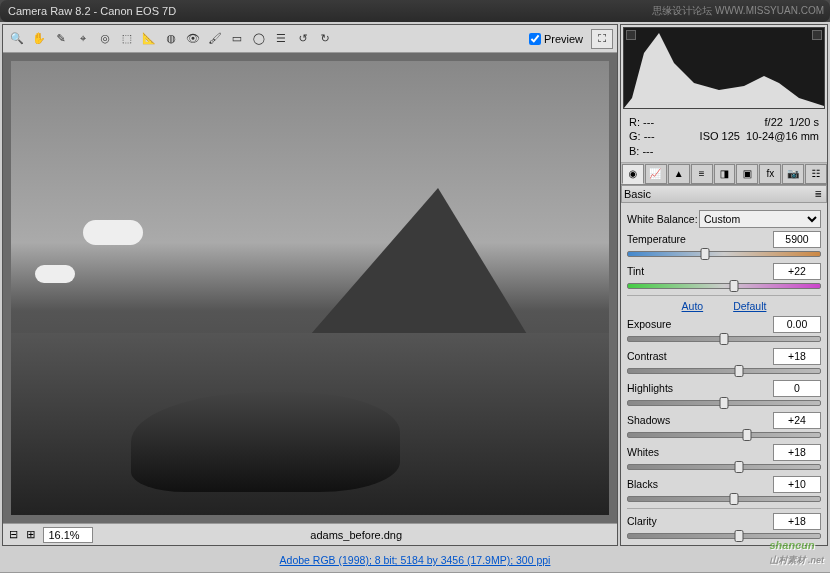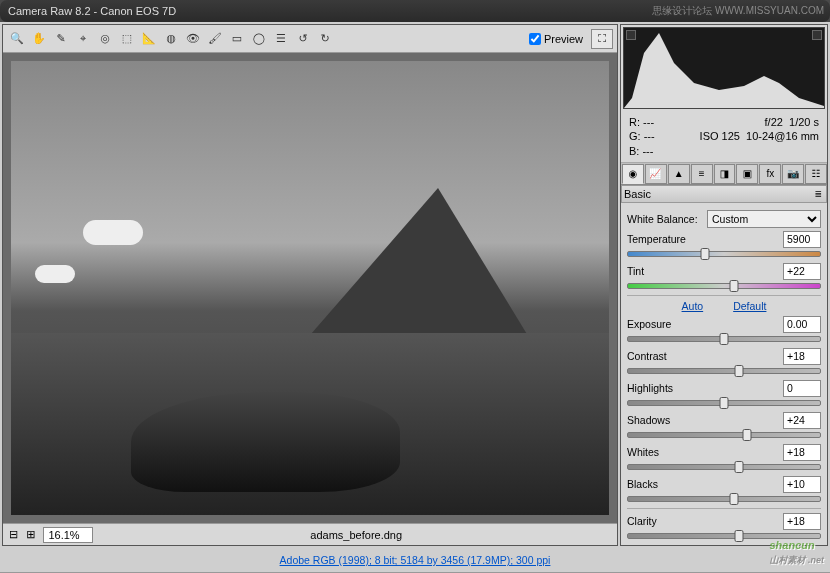--- a/index.html
+++ b/index.html
@@ -30,24 +30,24 @@
 .histo-curve { position: absolute; bottom: 0; left: 0; right: 0; height: 100%; }
 .histo-warn { position: absolute; width: 10px; height: 10px; background: #333; border: 1px solid #666; }
 .info-box { background: #d8d8d8; padding: 4px 8px; display: flex; justify-content: space-between; font-size: 10px; border-bottom: 1px solid #aaa; }
 .info-col { line-height: 1.3; }
 .tab-strip { display: flex; background: #c0c0c0; border-bottom: 1px solid #888; height: 22px; }
 .tab { width: 22px; height: 20px; border: 1px solid #888; margin: 1px 0 0 1px; background: #d0d0d0; display: flex; align-items: center; justify-content: center; cursor: pointer; font-size: 10px; }
 .tab.active { background: #e8e8e8; border-bottom-color: #e8e8e8; }
 .panel-header { background: linear-gradient(#e0e0e0, #c8c8c8); border: 1px solid #999; text-align: left; padding: 2px; font-size: 10px; position: relative; }
 .panel-menu { position: absolute; right: 4px; top: 3px; font-size: 9px; cursor: pointer; }
 .controls { padding: 4px 6px; overflow-y: auto; flex: 1; }
-.row { display: flex; align-items: center; margin: 3px 0; gap: 8px; }
+.row { display: flex; align-items: center; margin: 3px 0; gap: 0; }
 .row-label { width: 72px; font-size: 10.5px; }
 .row select { flex: 1; font-size: 10.5px; border: 1px solid #888; height: 18px; }
-.row-val { width: 38px; border: 1px solid #888; background: #fff; font-size: 10.5px; text-align: left; padding: 1px 3px; height: 17px; }
+.row-val { width: 48px; border: 1px solid #888; background: #fff; font-size: 10.5px; text-align: center; padding: 1px 3px; height: 17px; }
 .slider-row { margin: 2px 0 6px 0; }
 .slider-track { height: 6px; background: linear-gradient(90deg, #888, #bbb); border: 1px solid #777; border-radius: 2px; position: relative; margin: 2px 0; }
 .slider-track.temp { background: linear-gradient(90deg, #48c, #ccc, #c84); }
 .slider-track.tint { background: linear-gradient(90deg, #4c4, #ccc, #c4c); }
 .slider-thumb { position: absolute; width: 9px; height: 12px; background: #e8e8e8; border: 1px solid #555; border-radius: 2px; top: -4px; transform: translateX(-50%); cursor: pointer; }
 .link-row { text-align: center; margin: 4px 0; }
 .link-row span { color: #0044aa; text-decoration: underline; cursor: pointer; margin: 0 15px; font-size: 10.5px; }
 .hr { border-top: 1px solid #aaa; margin: 4px 0; }
 .shancun { position: absolute; right: 6px; bottom: 6px; color: #6a4; font-size: 18px; font-weight: bold; font-style: italic; opacity: 0.85; text-shadow: 1px 1px 0 #fff; }
 .shancun small { color: #888; font-size: 9px; display: block; text-align: center; }

